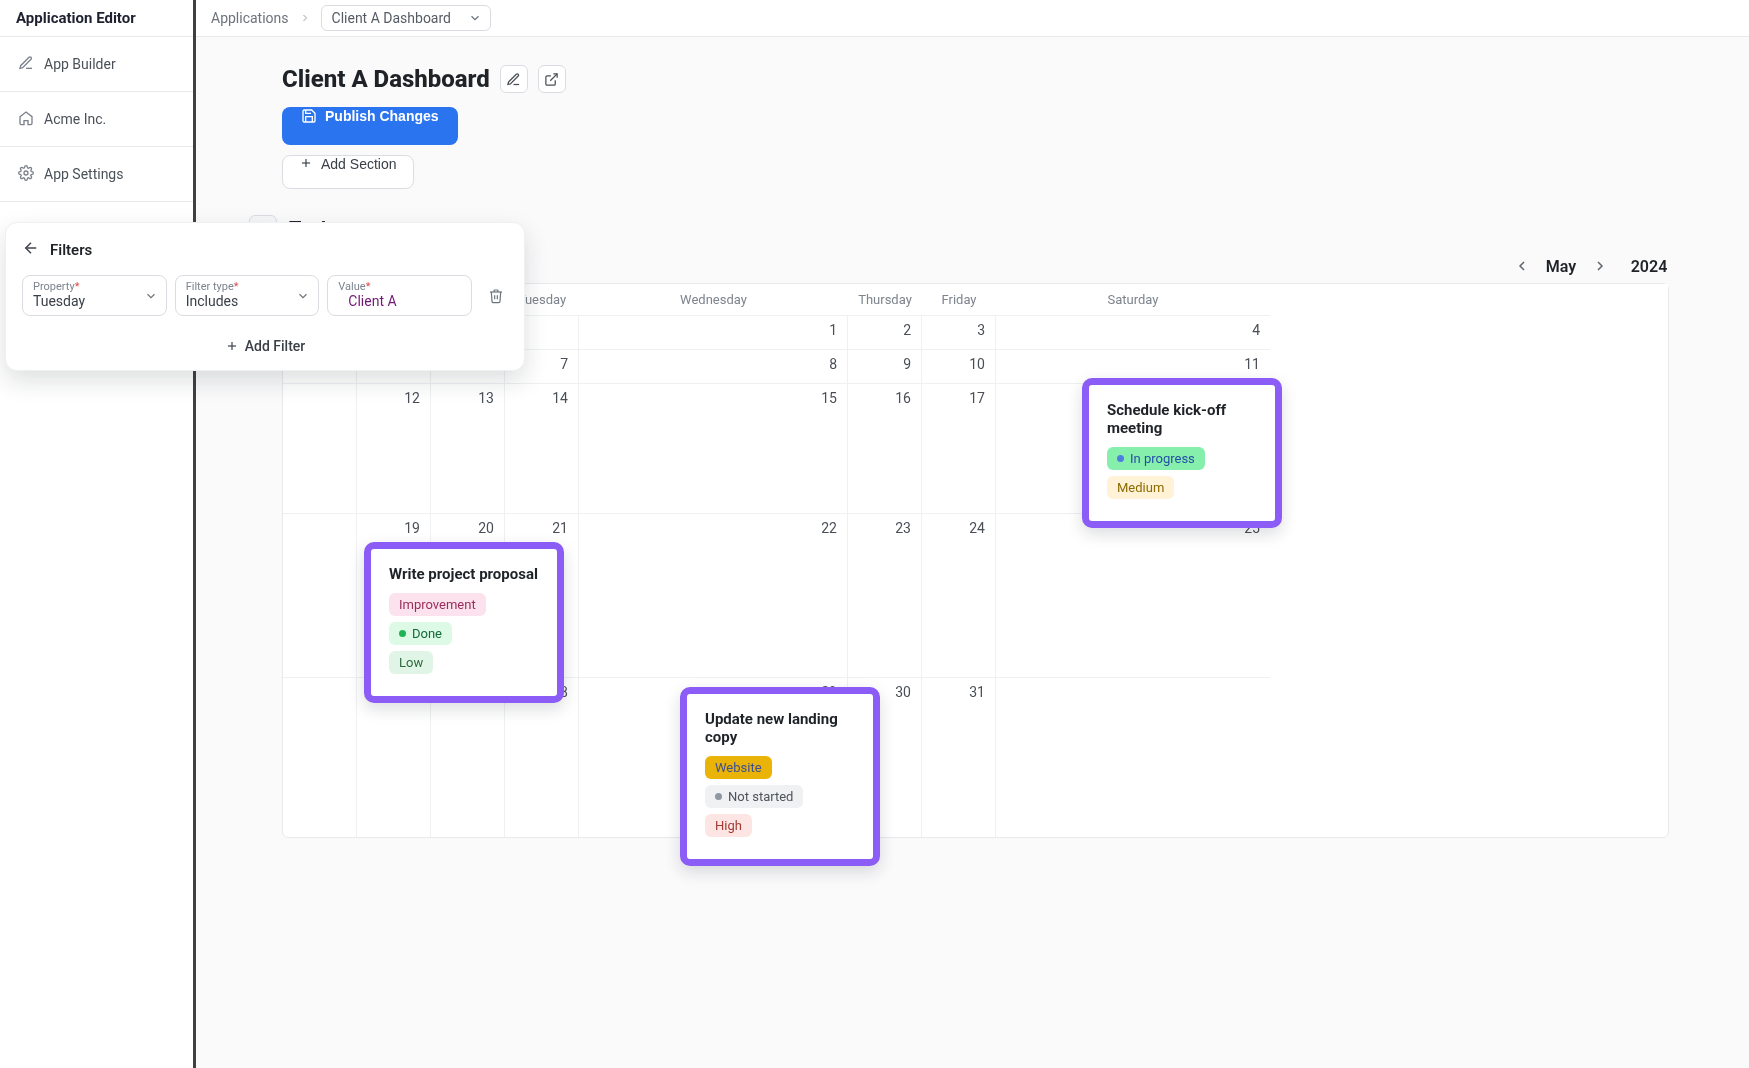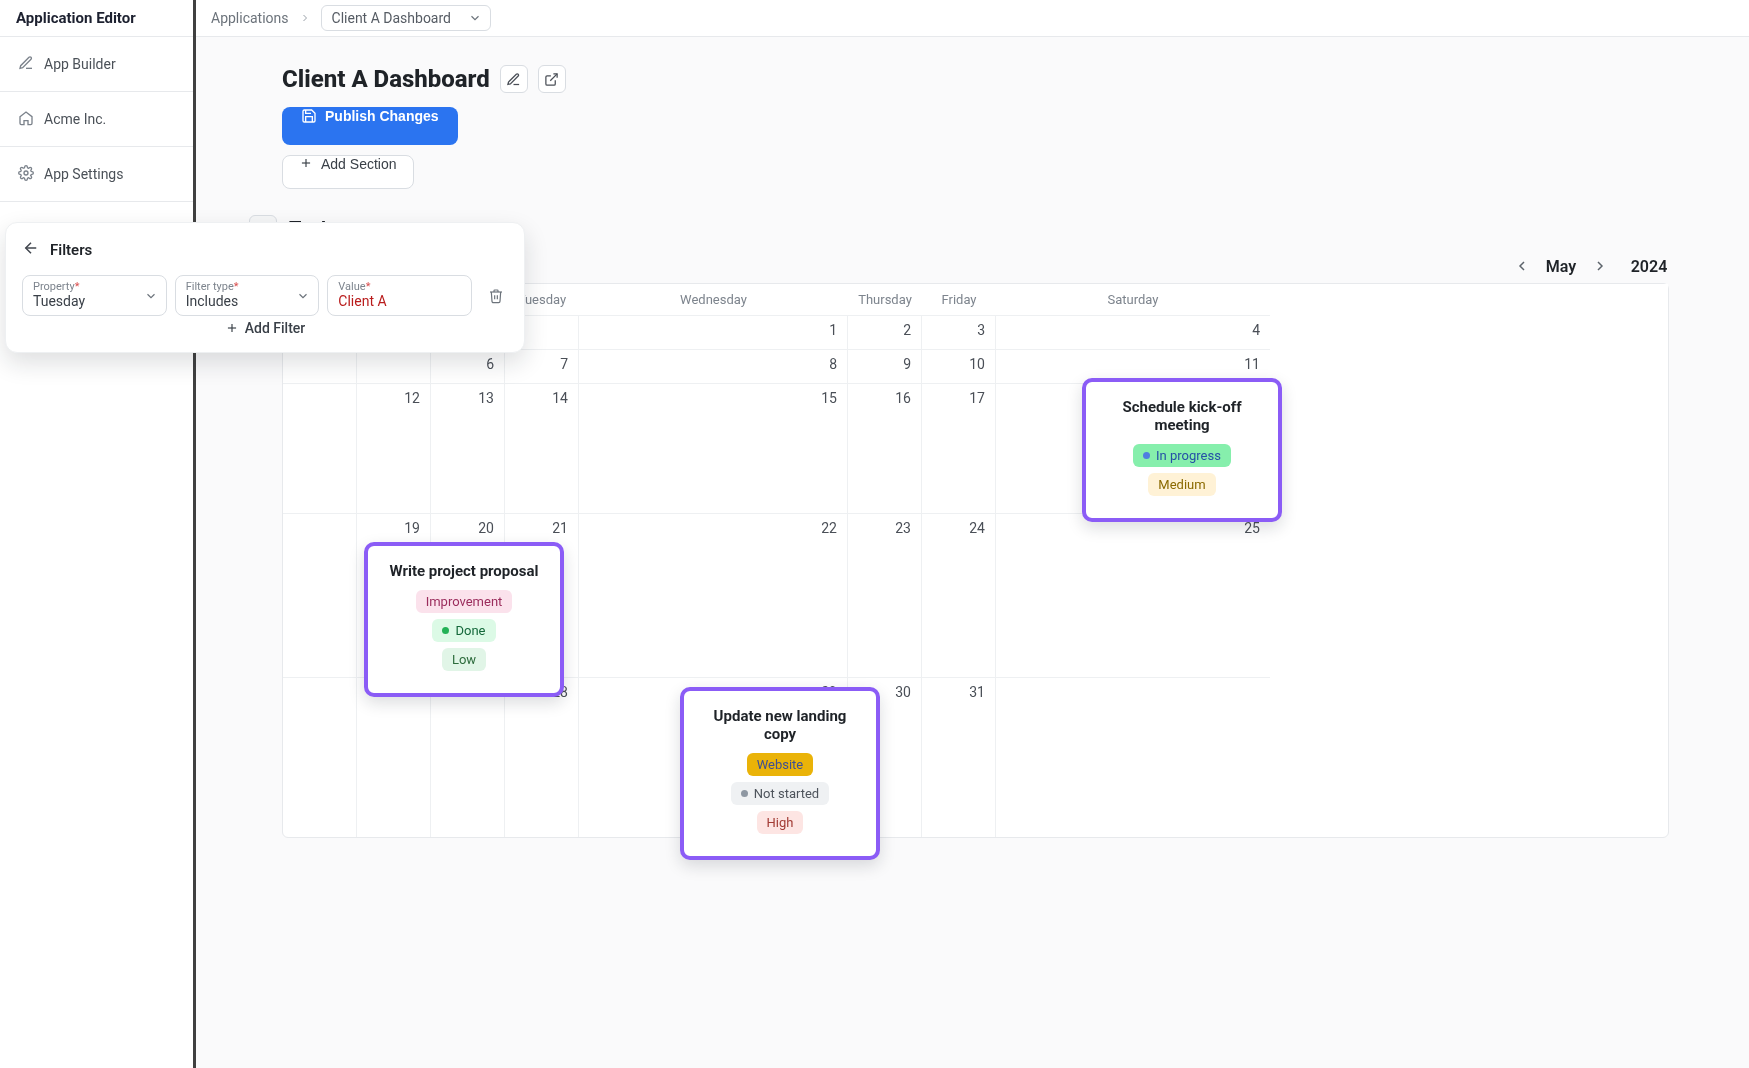--- a/index.html
+++ b/index.html
@@ -167,27 +167,27 @@
   .cal-row > .cal-cell:last-child { border-right: none; }
   .cal-row.h34 .cal-cell { height: 34px; }
   .cal-row.h130 .cal-cell { height: 130px; }
   .cal-row.h164 .cal-cell { height: 164px; }
   .cal-row.h180 .cal-cell { height: 160px; }
 
   
   .event-card {
     position: absolute;
     background: #fff;
-    border: 4px solid #8b5cf6;
+    border: 7px solid #8b5cf6;
     border-radius: 10px;
     box-shadow: 0 6px 16px rgba(18, 25, 38, 0.15);
     padding: 16px 18px;
     min-width: 200px;
     z-index: 5;
-    text-align:center;
+    text-align:left;
   }
   .event-card .ev-title { font-weight:700; font-size:15px; margin-bottom: 10px; }
   .tag {
     display:inline-flex; align-items:center; gap:6px;
     border-radius: 6px;
     padding: 4px 10px;
     font-size: 13px;
     margin-bottom: 6px;
   }
   .tag .dot { width:7px; height:7px; border-radius:50%; display:inline-block; }
@@ -222,25 +222,25 @@
     flex:1;
     border: 1px solid #d9dde2;
     border-radius: 8px;
     padding: 4px 28px 6px 10px;
     position: relative;
     background:#fff;
   }
   .field-label { font-size:11px; color:#7d848d; display:block; }
   .field-label .req { color:#d94f4f; }
   .field-value { font-size:14px; color:#3a4048; }
-  .field input { border:none; outline:none; font-size:14px; width:100%; color:#b91c1c; font-family:inherit; padding:0;}
+  .field input { border:none; outline:none; font-size:14px; width:100%; color:#701a75; font-family:inherit; padding:0;margin-left:10px;}
   .field svg { position:absolute; right:8px; top:50%; transform:translateY(-50%); width:14px; height:14px; stroke:#6c737b; stroke-width:2; fill:none; }
   .trash-btn { width:24px; height:24px; display:flex;align-items:center;justify-content:center; cursor:pointer; margin-left:4px;}
   .trash-btn svg { width:16px; height:16px; stroke:#6c737b; stroke-width:1.8; fill:none;}
-  .add-filter { display:flex; justify-content:center; margin-top:4px; color:#3a4048; font-weight:500; cursor:pointer; font-size:14px; gap:6px; align-items:center;}
+  .add-filter { display:flex; justify-content:center; margin-top:22px; color:#3a4048; font-weight:500; cursor:pointer; font-size:14px; gap:6px; align-items:center;}
   .add-filter svg { width:14px;height:14px; stroke:#3a4048; stroke-width:2; fill:none;}
 
   .chev-right { width:12px; height:12px; stroke:#9aa1a9; stroke-width:2; fill:none; }
 
   
   #ev1 { top: 378px; left: 1082px; width: 200px; }
   #ev2 { top: 542px; left: 364px; width: 175px; }
   #ev3 { top: 687px; left: 680px; width: 195px; }
 </style>
 </head>

